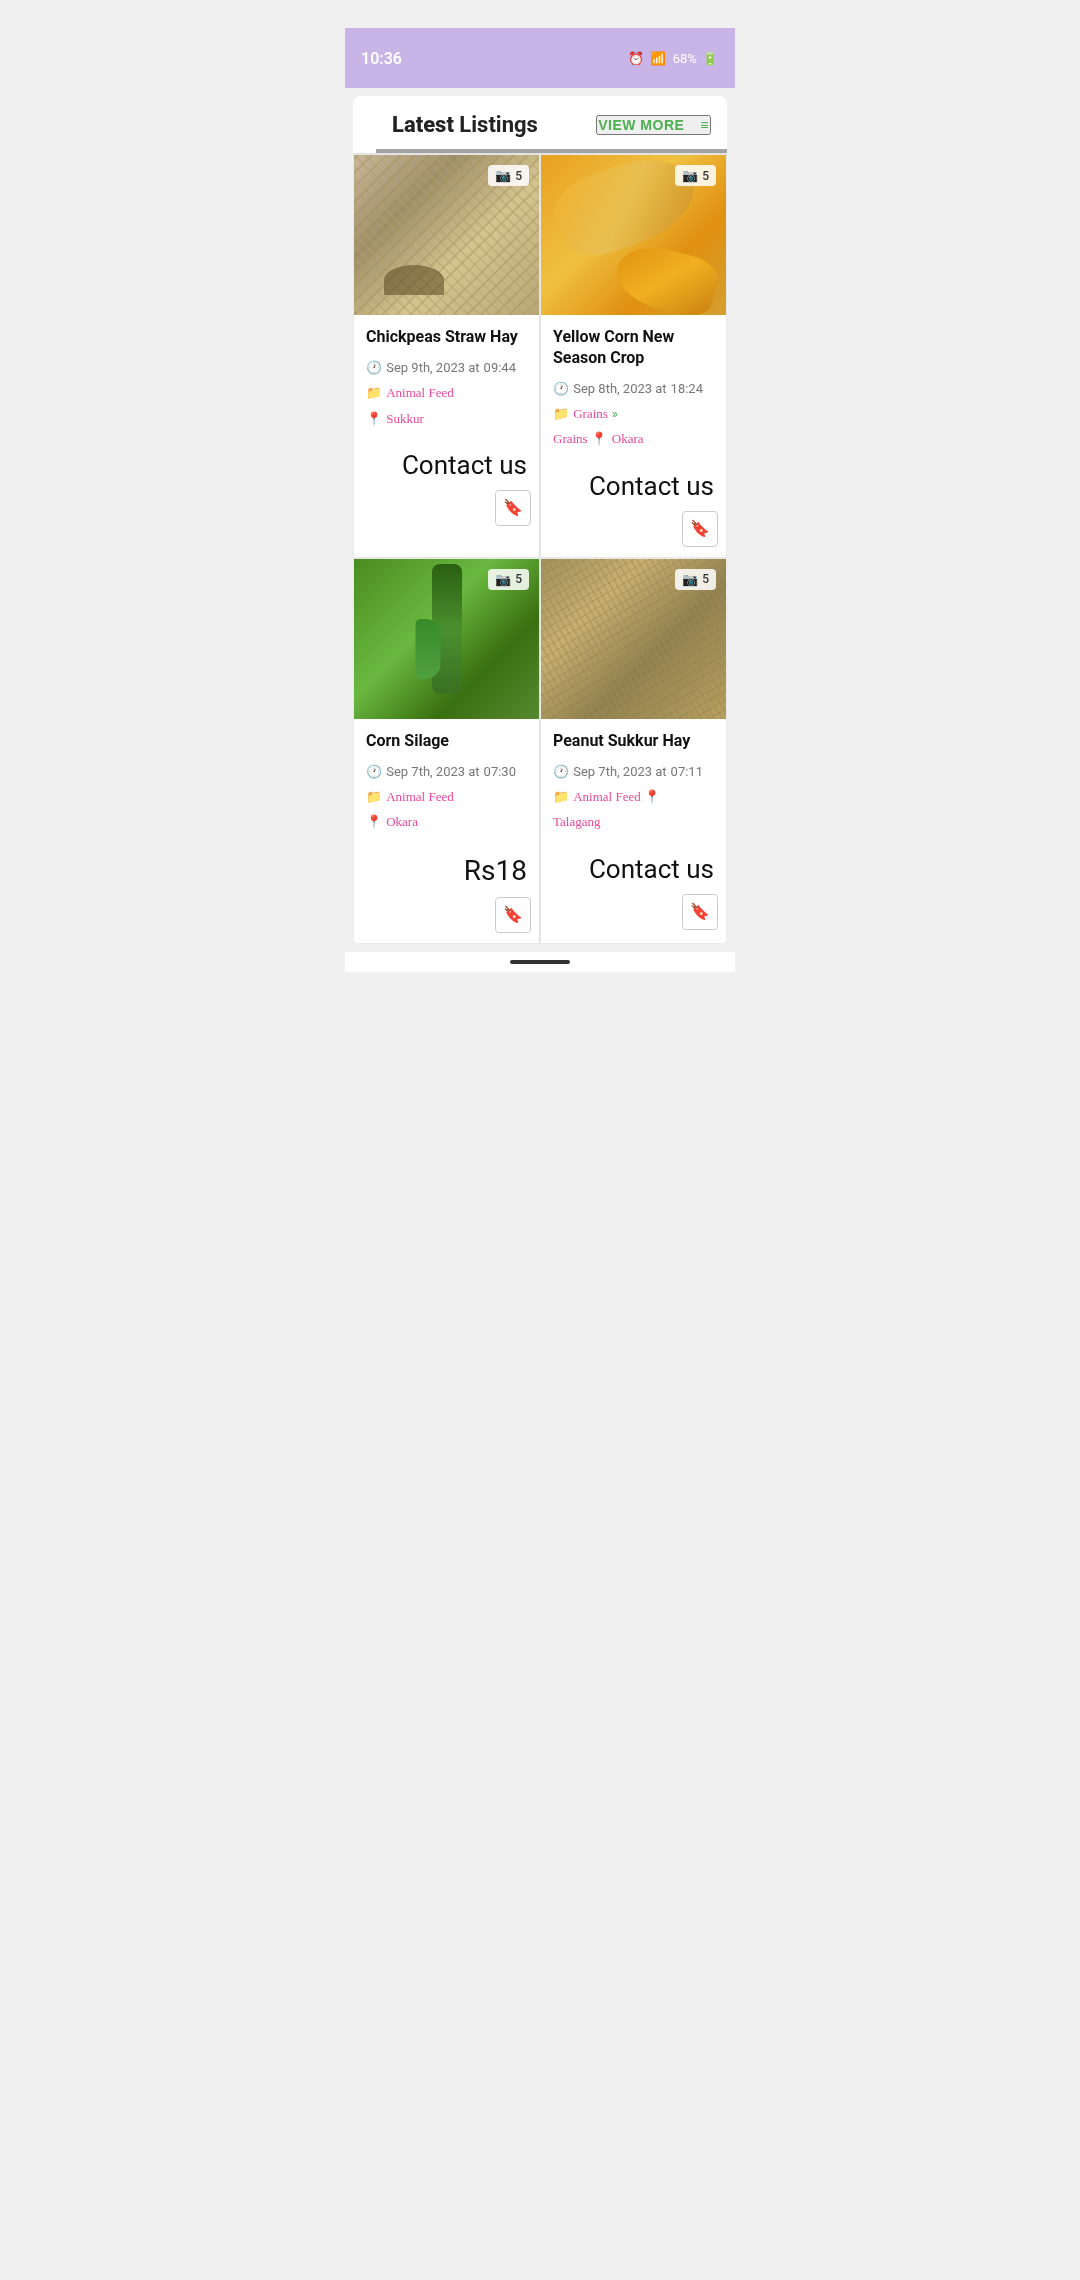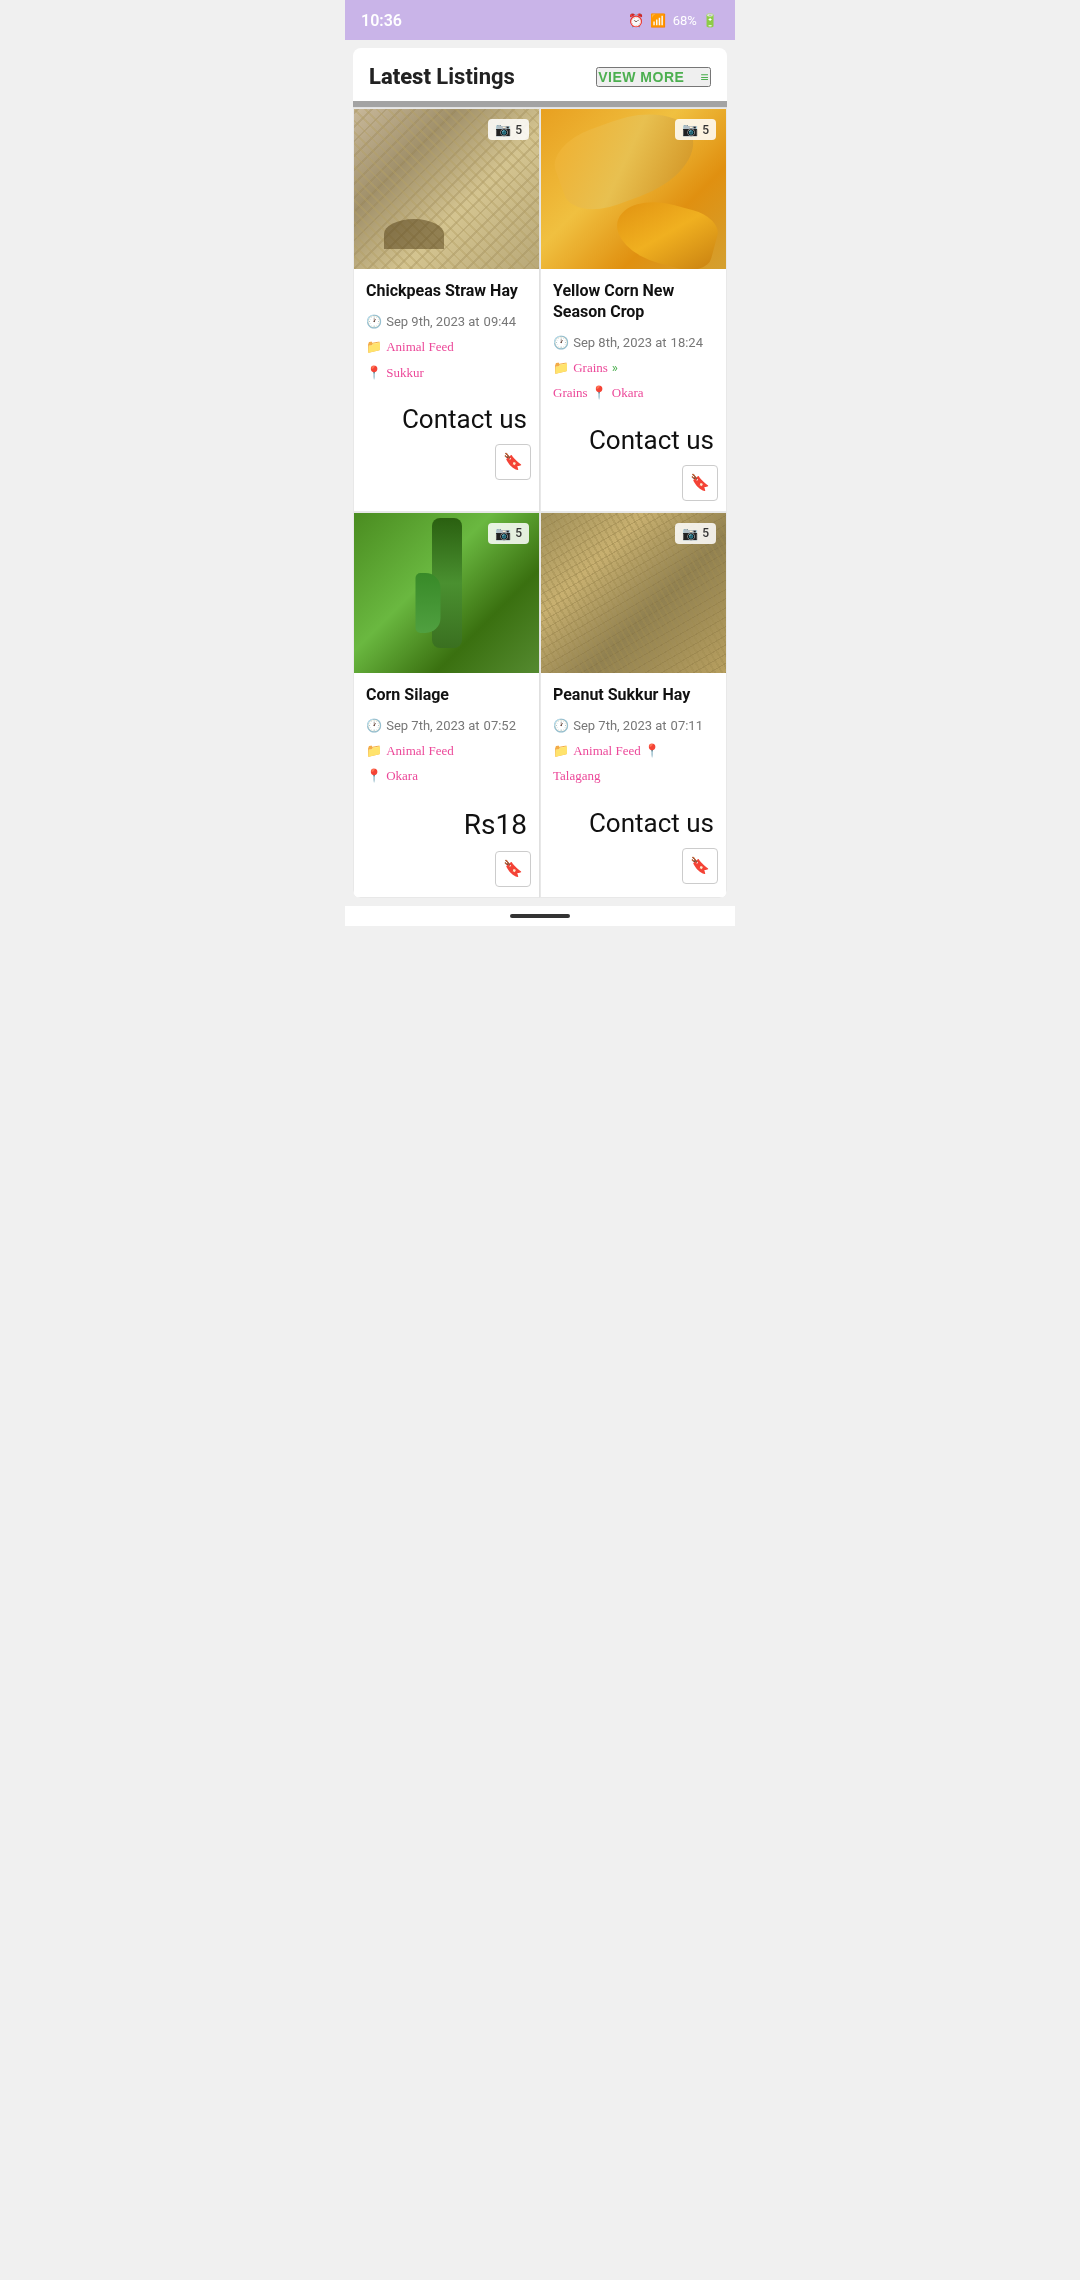--- a/index.html
+++ b/index.html
@@ -12,21 +12,22 @@
       margin: 0 auto;
     }
 
     
     .status-bar {
       background: #c9b4e8;
       padding: 10px 16px;
       display: flex;
       justify-content: space-between;
       align-items: center;
-      height: 40px;
+      height: 60px;
+      margin-top: 28px;
     }
 
     .status-time {
       color: white;
       font-size: 16px;
       font-weight: 600;
     }
 
     .status-icons {
       display: flex;
@@ -43,21 +44,22 @@
       border-radius: 8px;
       overflow: hidden;
     }
 
     
     .listings-header {
       display: flex;
       justify-content: space-between;
       align-items: center;
       padding: 16px 16px 12px 16px;
-      border-bottom: 6px solid #a3a3a3;
+      border-bottom: 4px solid #a3a3a3;
+      margin-left: 23px;
     }
 
     .header-title {
       font-size: 22px;
       color: #222;
     }
 
     .header-title strong {
       font-weight: 800;
     }
@@ -433,21 +435,21 @@
           <span class="camera-icon">📷</span>
           <span>5</span>
         </div>
       </div>
       <div class="listing-content">
         <div class="listing-title">Corn Silage</div>
         <div class="listing-meta">
           <div class="meta-row">
             <span class="meta-icon">🕐</span>
             <span>Sep 7th, 2023 at</span>
-            <span>07:52</span>
+            <span>07:30</span>
           </div>
           <div class="meta-row">
             <span class="meta-icon">📁</span>
             <span class="meta-link">Animal Feed</span>
           </div>
           <div class="meta-row">
             <span class="meta-icon">📍</span>
             <span class="meta-link">Okara</span>
           </div>
         </div>

